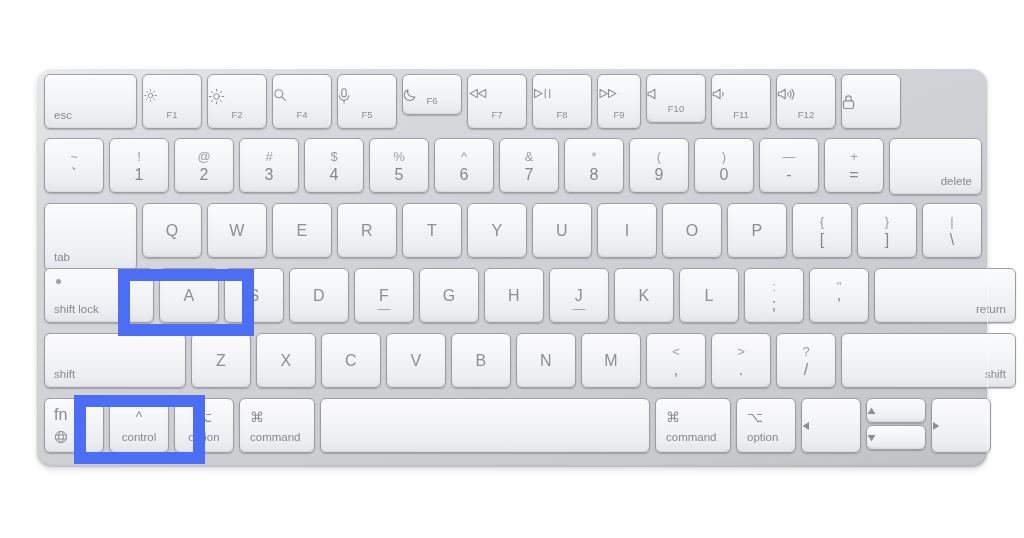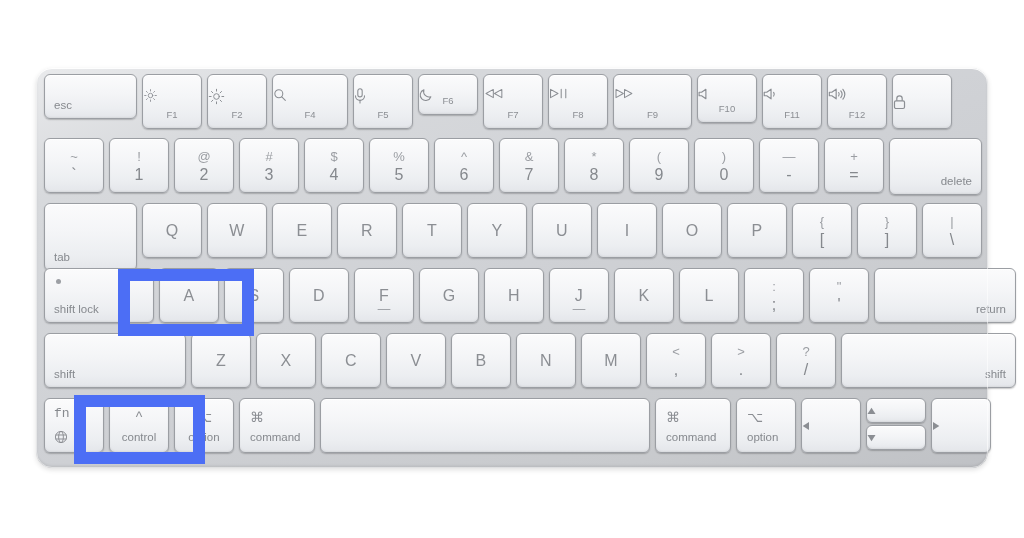--- a/index.html
+++ b/index.html
@@ -214,21 +214,21 @@
 </style>
 </head>
 <body>
 
 <div id="stage">
 
   <div id="keyboard-body">
 
     <div class="krow" id="row-fn" style="top:6px;">
 
-      <div class="key" style="width:93px;height:45px">
+      <div class="key" style="width:93px;height:55px">
         <span class="label-bl">esc</span>
       </div>
 
       <div class="key" style="width:60px;height:55px">
         <span class="fn-icon">
           <svg width="15" height="15" viewBox="0 0 24 24" fill="none" stroke="#8b8e93" stroke-width="1.4" stroke-linecap="round">
             <circle cx="12" cy="12" r="3.6"></circle>
             <path d="M12 2.6v2.2M12 19.2v2.2M2.6 12h2.2M19.2 12h2.2M5.4 5.4l1.6 1.6M17 17l1.6 1.6M18.6 5.4L17 7M7 17l-1.6 1.6"></path>
           </svg>
         </span>
@@ -239,21 +239,21 @@
         <span class="fn-icon">
           <svg width="17" height="17" viewBox="0 0 24 24" fill="none" stroke="#8b8e93" stroke-width="1.4" stroke-linecap="round">
             <circle cx="12" cy="12" r="4"></circle>
             <path d="M12 1.8v2.6M12 19.6v2.6M1.8 12h2.6M19.6 12h2.6M4.9 4.9l1.9 1.9M17.2 17.2l1.9 1.9M19.1 4.9L17.2 6.8M6.8 17.2l-1.9 1.9"></path>
           </svg>
         </span>
         <span class="fn-label">F2</span>
       </div>
 
 
-      <div class="key" style="width:76px;height:55px">
+      <div class="key" style="width:60px;height:55px">
         <span class="fn-icon">
           <svg width="14" height="14" viewBox="0 0 20 20" fill="none" stroke="#8b8e93" stroke-width="1.5" stroke-linecap="round">
             <circle cx="8.3" cy="8.3" r="5.7"></circle>
             <path d="M12.6 12.6l5 5"></path>
           </svg>
         </span>
         <span class="fn-label">F4</span>
       </div>
 
       <div class="key" style="width:60px;height:55px">
@@ -289,21 +289,21 @@
       <div class="key" style="width:60px;height:55px">
         <span class="fn-icon">
           <svg width="19" height="11" viewBox="0 0 22 13" fill="none" stroke="#8b8e93" stroke-width="1.25" stroke-linejoin="round">
             <path d="M1.6 1.6L10.4 6.5l-8.8 4.9z"></path>
             <path d="M14.2 1.6v9.8M19.6 1.6v9.8" stroke-linecap="round"></path>
           </svg>
         </span>
         <span class="fn-label">F8</span>
       </div>
 
-      <div class="key" style="width:79px;height:55px">
+      <div class="key" style="width:44px;height:55px">
         <span class="fn-icon">
           <svg width="20" height="11" viewBox="0 0 24 13" fill="none" stroke="#8b8e93" stroke-width="1.25" stroke-linejoin="round">
             <path d="M2.4 1.6l8.8 4.9-8.8 4.9z"></path>
             <path d="M12.6 1.6l8.8 4.9-8.8 4.9z"></path>
           </svg>
         </span>
         <span class="fn-label">F9</span>
       </div>
 
       <div class="key" style="width:60px;height:49px">
@@ -538,21 +538,21 @@
         <span class="bot-glyph">/</span>
       </div>
       <div class="key" style="width:175px;height:55px">
         <span class="label-br">shift</span>
       </div>
     </div>
 
     <div class="krow" id="row-bottom" style="top:330px;">
 
       <div class="key" style="width:60px;height:55px">
-        <span style="position:absolute;left:9px;top:8px;font-size:13px;color:#86898e;line-height:1;font-family:Liberation Mono, monospace;">fn</span>
+        <span style="position:absolute;left:9px;top:8px;font-size:16px;color:#86898e;line-height:1;">fn</span>
         <span style="position:absolute;left:9px;bottom:8px;">
           <svg width="14" height="14" viewBox="0 0 16 16" fill="none" stroke="#8b8e93" stroke-width="1.1">
             <circle cx="8" cy="8" r="6.4"></circle>
             <ellipse cx="8" cy="8" rx="2.7" ry="6.4"></ellipse>
             <path d="M1.8 5.7h12.4M1.8 10.3h12.4"></path>
           </svg>
         </span>
       </div>
 
       <div class="key" style="width:60px;height:55px">

